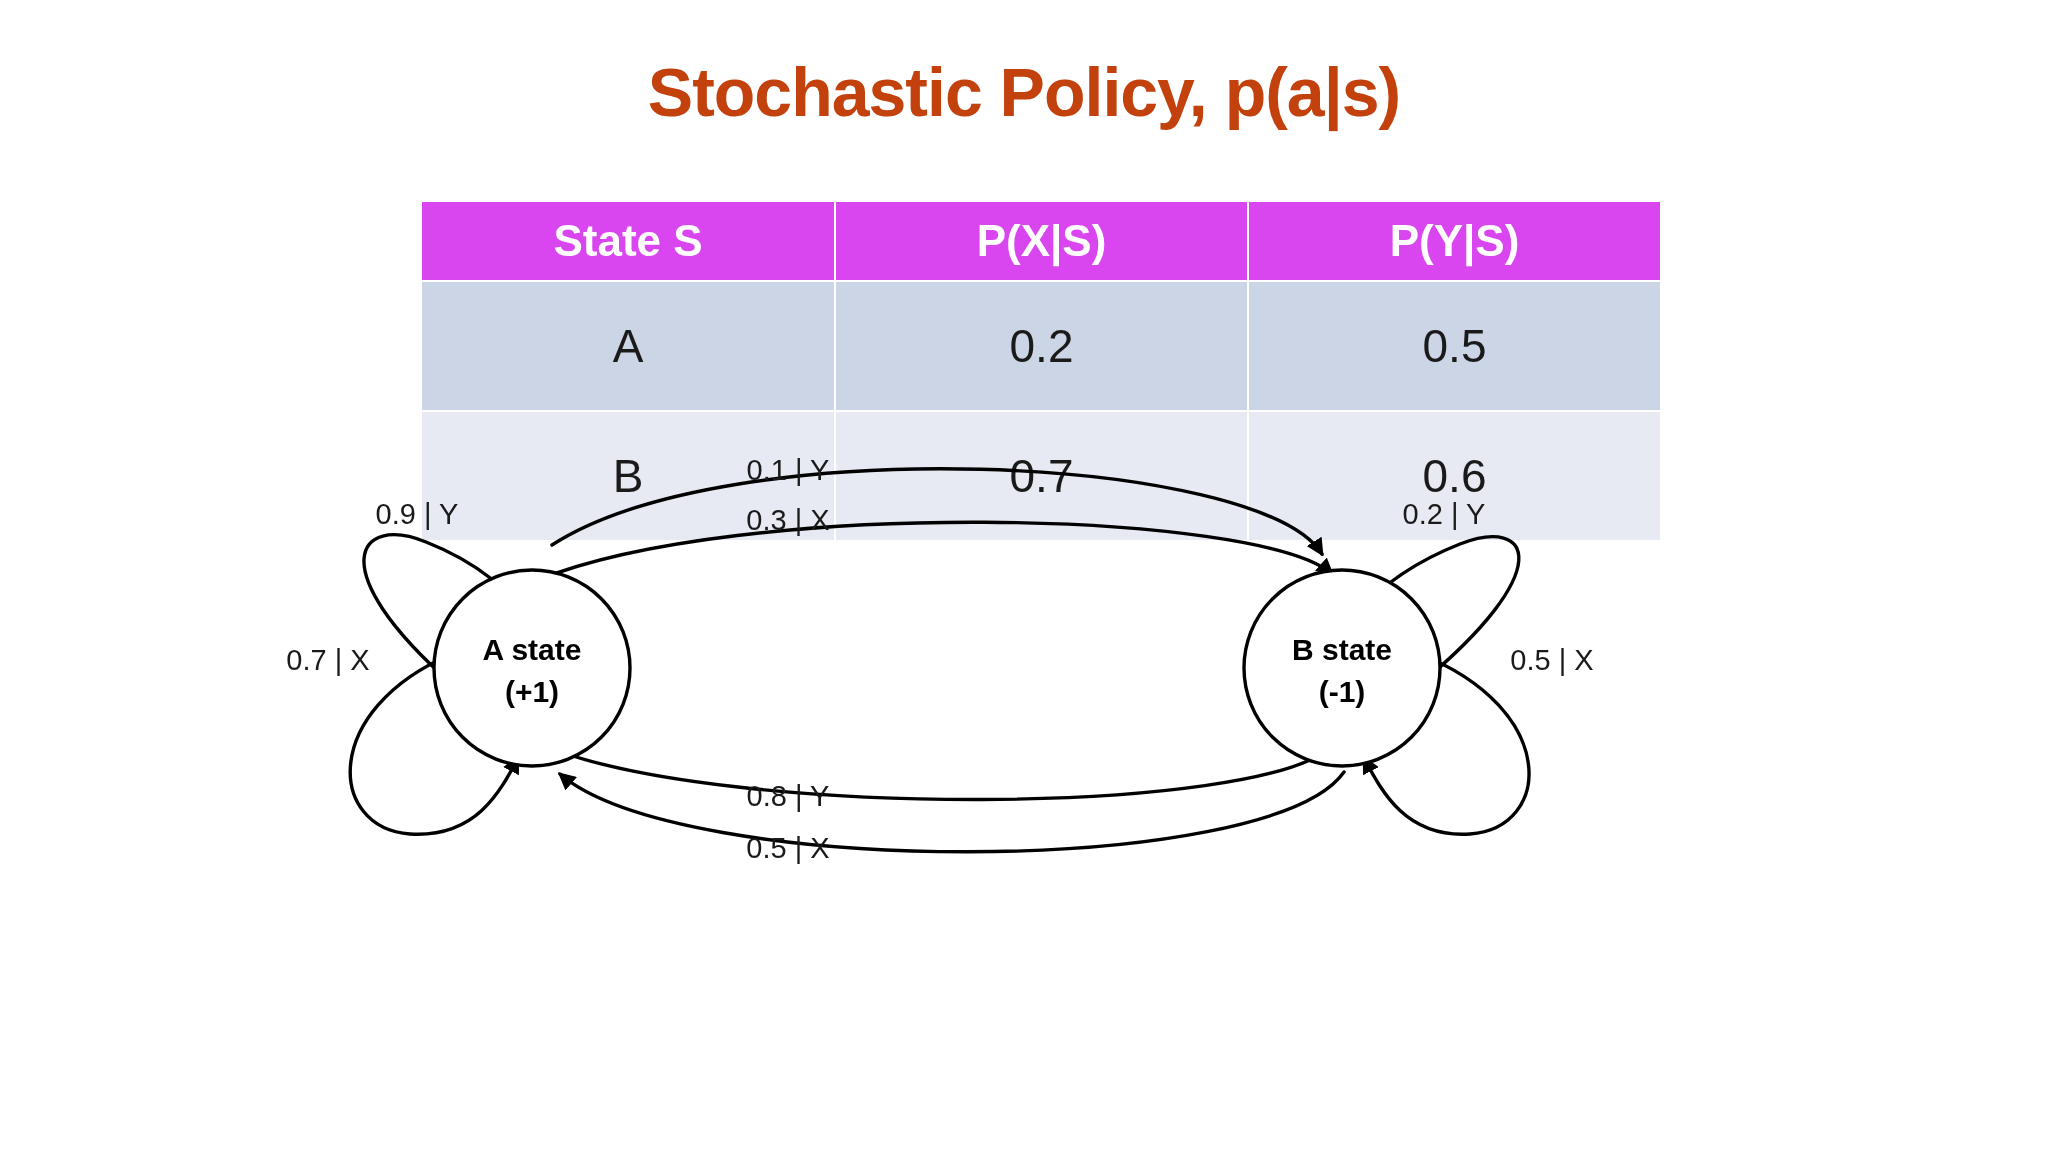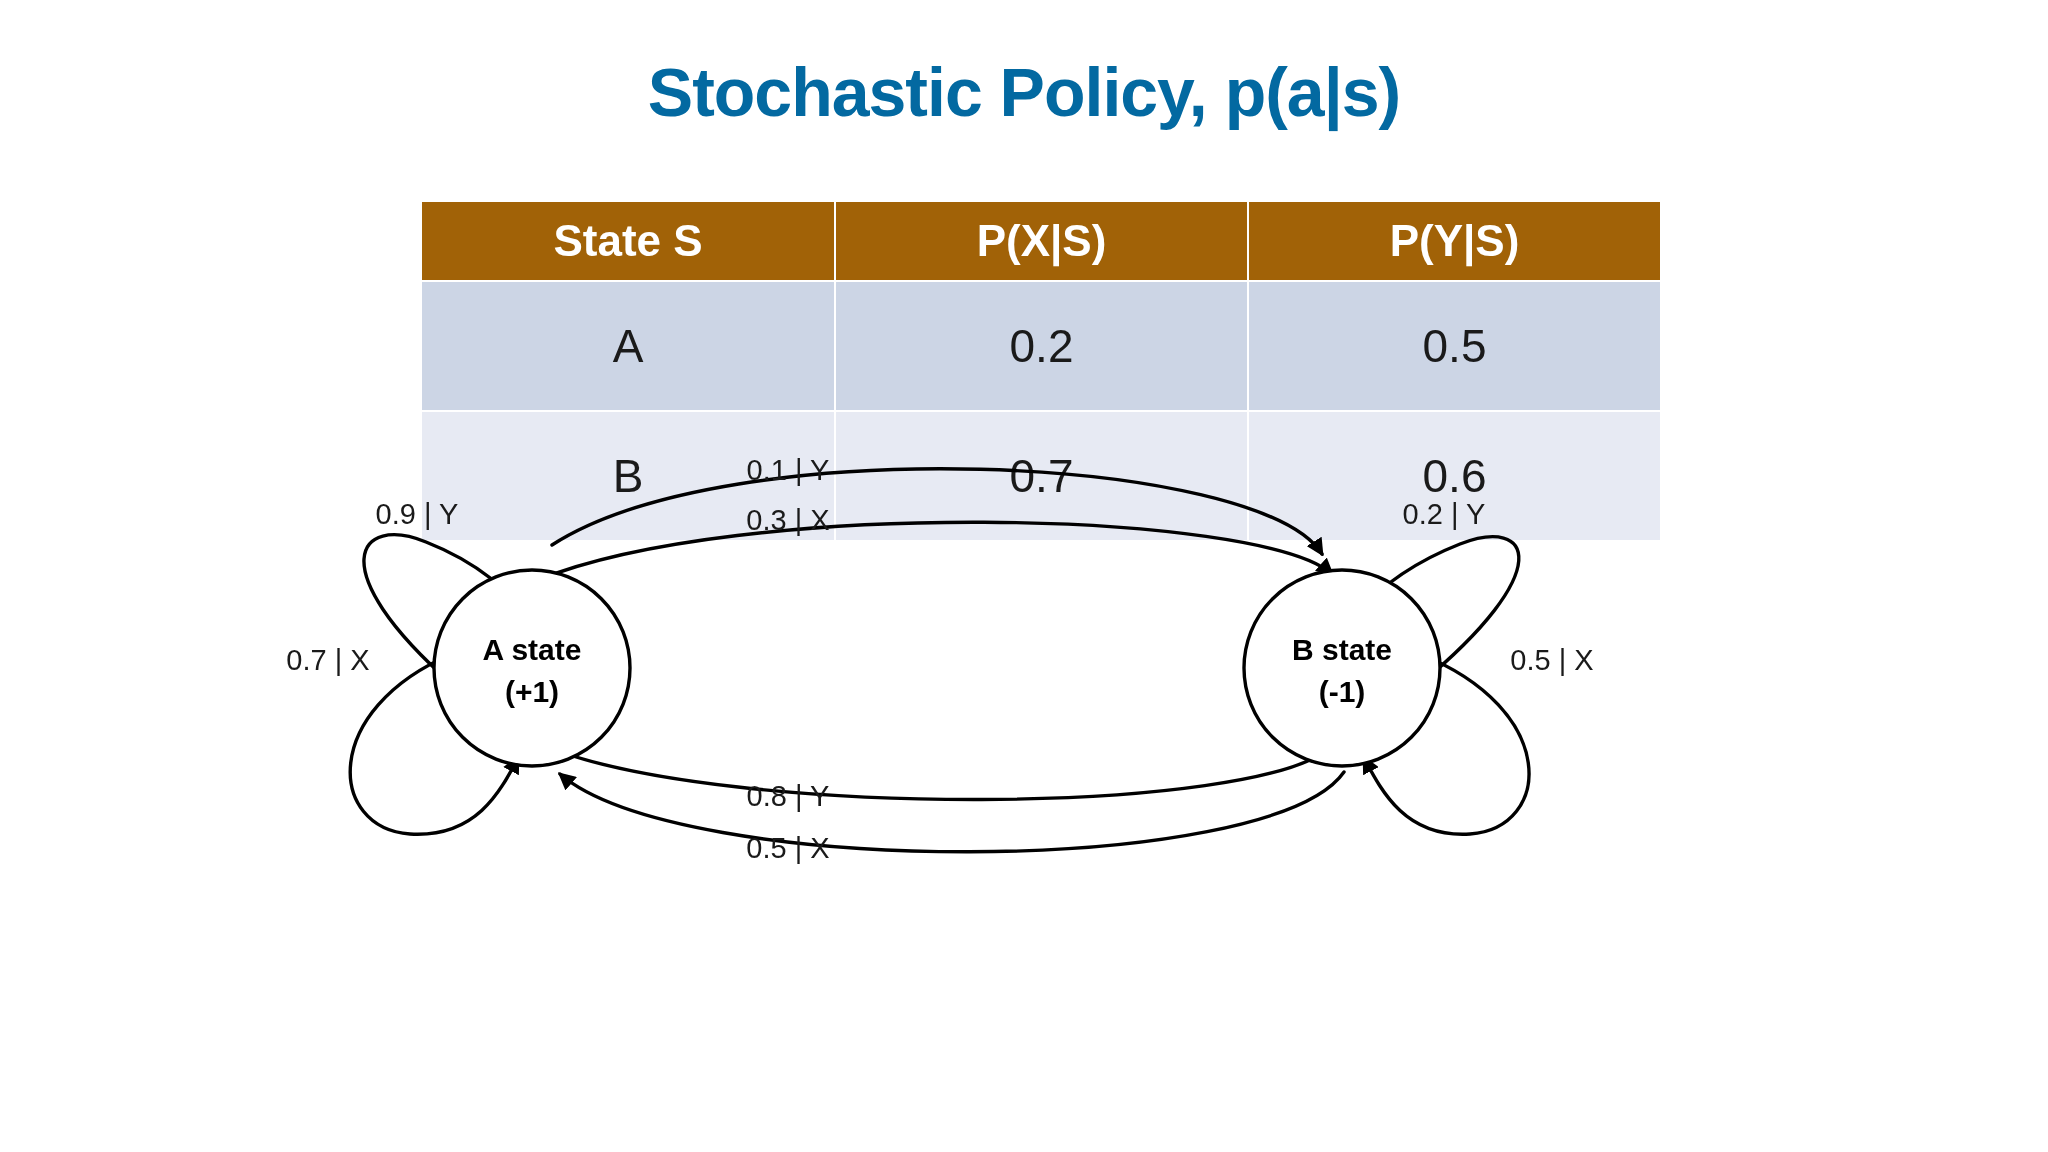--- a/index.html
+++ b/index.html
@@ -21,42 +21,42 @@
     position: absolute;
     top: 58px;
     left: 0;
     width: 2048px;
     text-align: center;
     font-family: "Liberation Sans", sans-serif;
     font-weight: bold;
     font-size: 68px;
     letter-spacing: -1px;
     line-height: 1.0;
-    color: #0369a1;
+    color: #c2410c;
     white-space: pre;
   }
 
   
   #policy-table {
     position: absolute;
     left: 420px;
     top: 200px;
     width: 1240px;
     border-collapse: collapse;
     table-layout: fixed;
   }
   #policy-table th,
   #policy-table td {
     border: 2px solid #ffffff;
     text-align: center;
     vertical-align: middle;
     padding: 0;
   }
   #policy-table thead th {
-    background: #a16207;
+    background: #d946ef;
     color: #ffffff;
     font-weight: bold;
     font-size: 44px;
     height: 78px;
     letter-spacing: 0px;
   }
   #policy-table tbody tr.row-a td {
     background: #ccd5e5;
     height: 128px;
     font-size: 46px;

